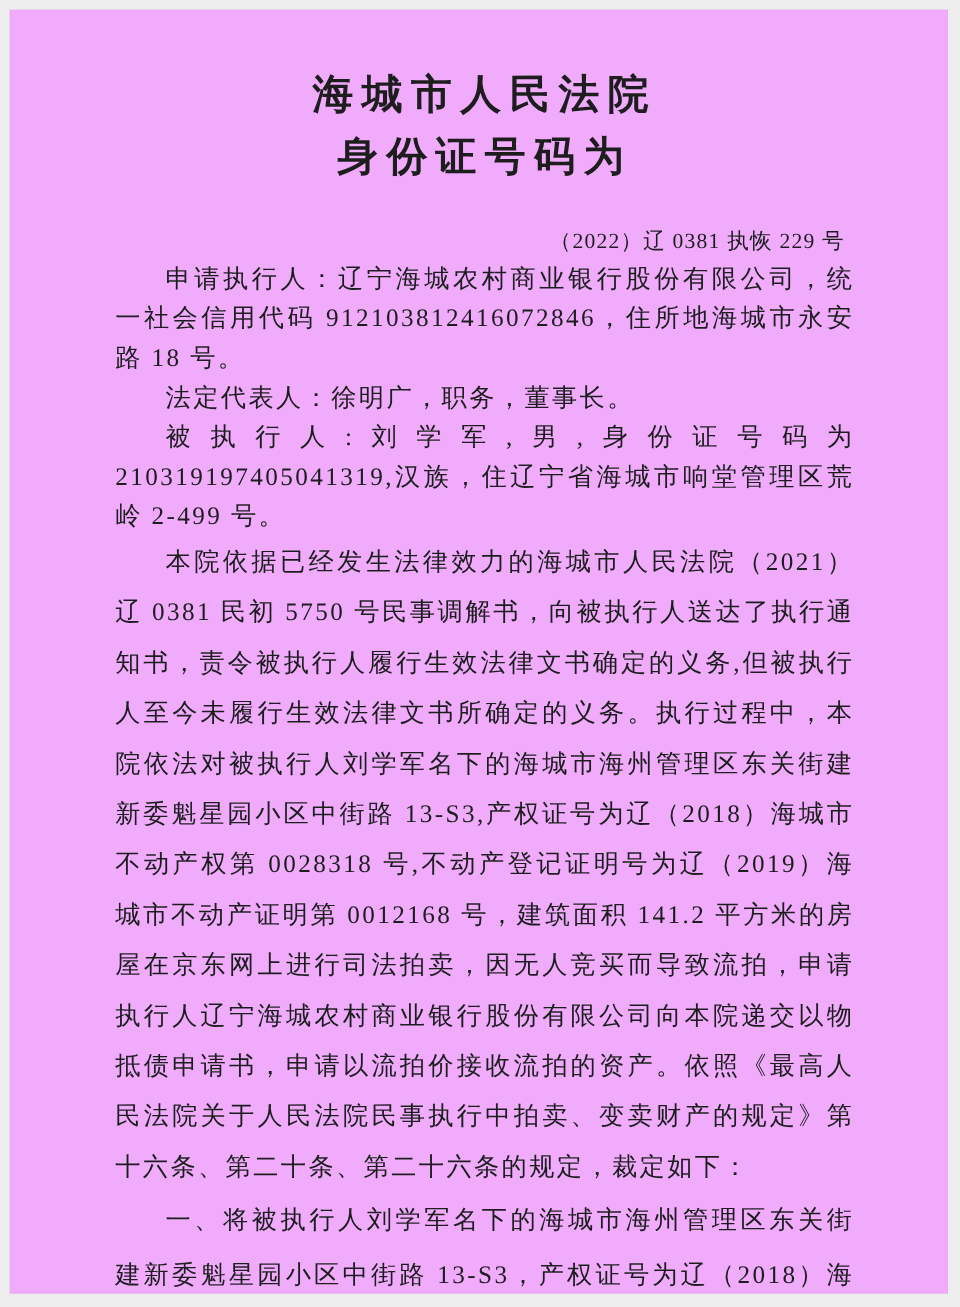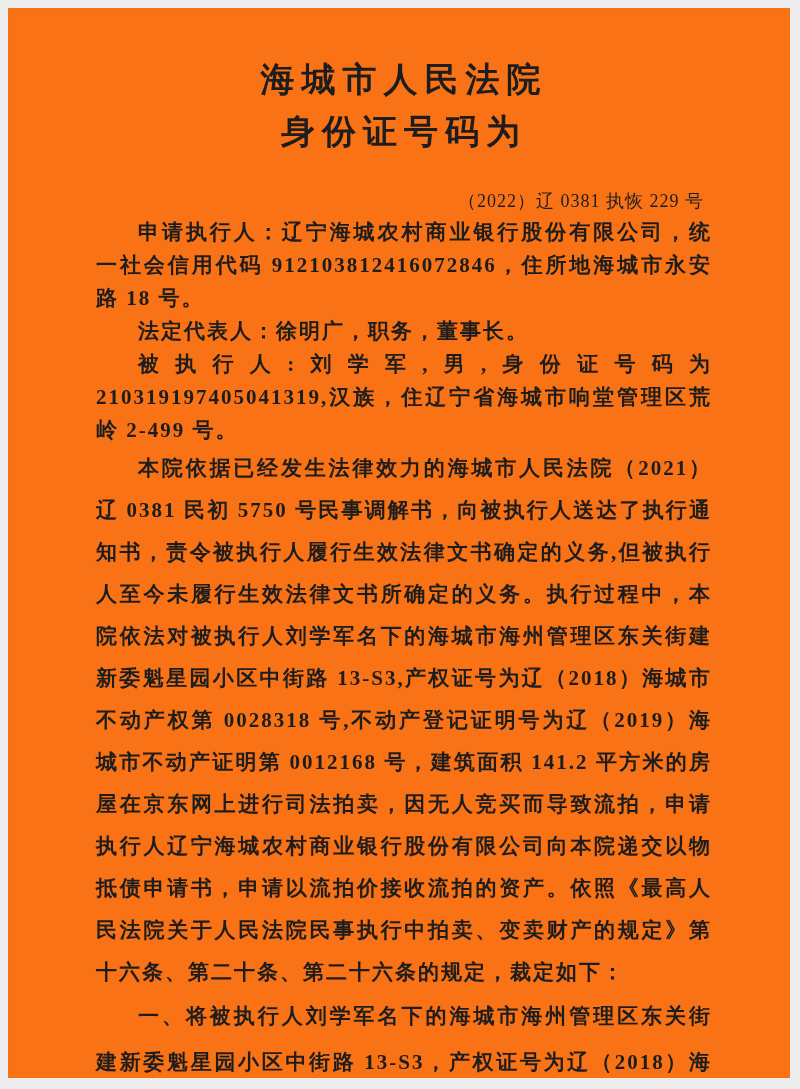--- a/index.html
+++ b/index.html
@@ -13,21 +13,21 @@
     height: 1089px;
     background: #ededed;
     overflow: hidden;
   }
   .page {
     position: absolute;
     left: 8px;
     top: 8px;
     width: 782px;
     height: 1070px;
-    background: #f97316;
+    background: #f0abfc;
     box-shadow: 0 0 2px rgba(0,0,0,0.06) inset;
   }
   .doc {
     padding: 46px 78px 0 88px;
     font-family: "Liberation Serif", "DejaVu Serif", serif;
     color: #1d1d1d;
   }
   .title-line {
     text-align: center;
     font-size: 34px;
@@ -42,21 +42,20 @@
     margin-top: 28px;
     padding-right: 8px;
     line-height: 30px;
   }
   .body-text p {
     margin: 0;
     font-size: 21px;
     letter-spacing: 2px;
     text-indent: 2em;
     text-align: justify;
-    font-weight: bold;
   }
   .p-tight { line-height: 33px; }
   .p-first { margin-top: 8px; }
   .p-wide  { line-height: 42px; margin-top: 6px; }
   .p-last  { line-height: 46px; margin-top: 10px; }
 </style>
 </head>
 <body>
 
 <div class="viewport">

